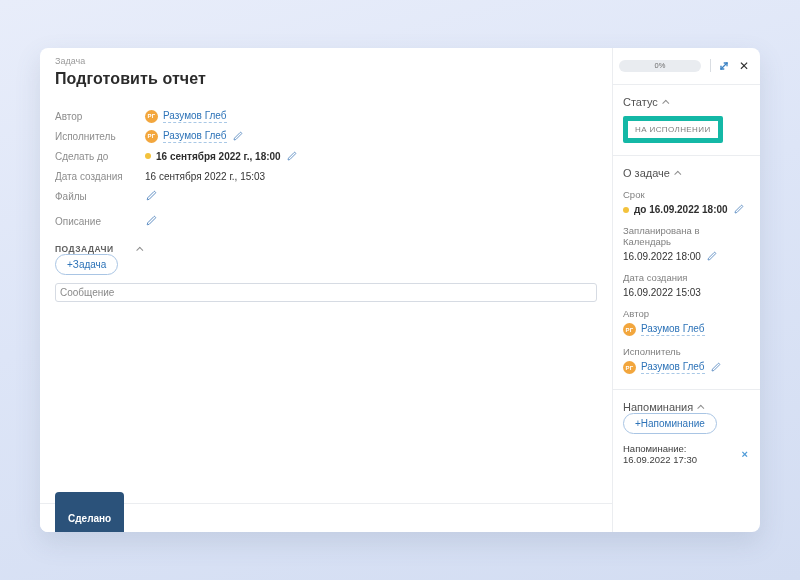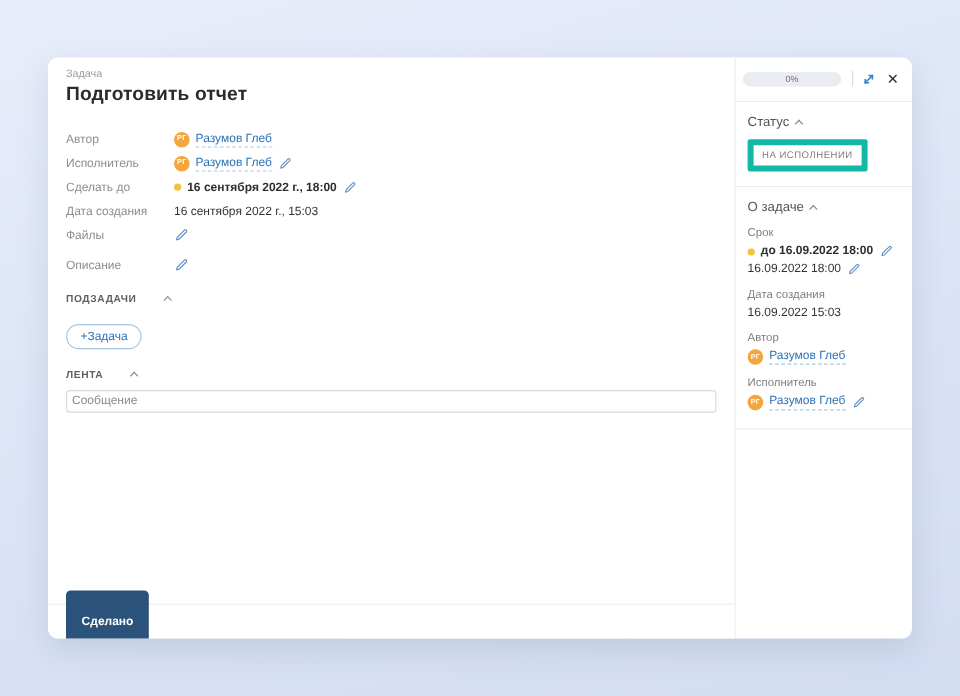--- a/index.html
+++ b/index.html
@@ -40,21 +40,21 @@
   .pencil svg { display:block; }
   .section-header {
     display:flex; align-items:center; gap:24px; cursor:pointer;
     margin-top:16px; font-size:8.5px; font-weight:700; color:#5f5f5f; letter-spacing:.5px;
   }
   .chev {
     width:5px; height:5px; border-left:1.2px solid #8f8f8f; border-top:1.2px solid #8f8f8f;
     transform:rotate(45deg) translateY(1px); display:inline-block;
   }
   .add-btn {
-    display:inline-block; margin-top:16px; background:#fff;
+    display:inline-block; margin-top:0; background:#fff;
     border:1px solid #a9c5e4; color:#2d73b8; font-size:10px;
     padding:4px 11px; border-radius:13px; cursor:pointer;
     font-family:inherit;
   }
   .msg-input {
     margin-top:8px; width:100%; height:19px;
     border:1px solid #d6dbe3; border-radius:3px;
     font-size:10px; color:#4a4a4a; padding:0 4px; outline:none;
     font-family:inherit;
   }
@@ -175,24 +175,20 @@
         </div>
       </div>
     </div>
 
     <div class="section-header">
       <span>ПОДЗАДАЧИ</span>
       <span class="chev"></span>
     </div>
     <button class="add-btn">+Задача</button>
 
-    <div class="section-header">
-      <span>ЛЕНТА</span>
-      <span class="chev"></span>
-    </div>
     <input class="msg-input" type="text" placeholder="Сообщение" style="">
 
     <div class="main-footer">
       <button class="btn-done">Сделано</button>
     </div>
   </div>
 
   <div class="sidebar">
 
     <div class="progress-row">
@@ -234,20 +230,21 @@
       <div class="sb-value">
         <span class="dot"></span>
         <span class="bold-date">до 16.09.2022 18:00</span>
         <span class="pencil">
           <svg width="11" height="11" viewBox="0 0 12 12">
               <path d="M2.2 9.8l.5-2L8.9 1.6a.8.8 0 0 1 1.1 0l.4.4a.8.8 0 0 1 0 1.1L4.2 9.3l-2 .5z" fill="none" stroke="currentColor" stroke-width="1"></path>
             </svg>
         </span>
       </div>
 
+      <div class="sb-label">Запланирована в Календарь</div>
       <div class="sb-value">
         <span>16.09.2022 18:00</span>
         <span class="pencil">
           <svg width="11" height="11" viewBox="0 0 12 12">
               <path d="M2.2 9.8l.5-2L8.9 1.6a.8.8 0 0 1 1.1 0l.4.4a.8.8 0 0 1 0 1.1L4.2 9.3l-2 .5z" fill="none" stroke="currentColor" stroke-width="1"></path>
             </svg>
         </span>
       </div>
 
       <div class="sb-label">Дата создания</div>
@@ -266,15 +263,26 @@
         <span class="pencil">
           <svg width="11" height="11" viewBox="0 0 12 12">
               <path d="M2.2 9.8l.5-2L8.9 1.6a.8.8 0 0 1 1.1 0l.4.4a.8.8 0 0 1 0 1.1L4.2 9.3l-2 .5z" fill="none" stroke="currentColor" stroke-width="1"></path>
             </svg>
         </span>
       </div>
     </div>
 
     <div class="sb-divider" style="margin-top:15px;"></div>
 
+    <div class="sb-pad">
+      <div class="sb-header">
+        <span>Напоминания</span>
+        <span class="chev"></span>
+      </div>
+      <button class="add-btn">+Напоминание</button>
+      <div class="reminder-item">
+        <span>Напоминание: 16.09.2022 17:30</span>
+        <span class="remove-x">×</span>
+      </div>
+    </div>
 
   </div>
 </div>
 
 </body></html>

